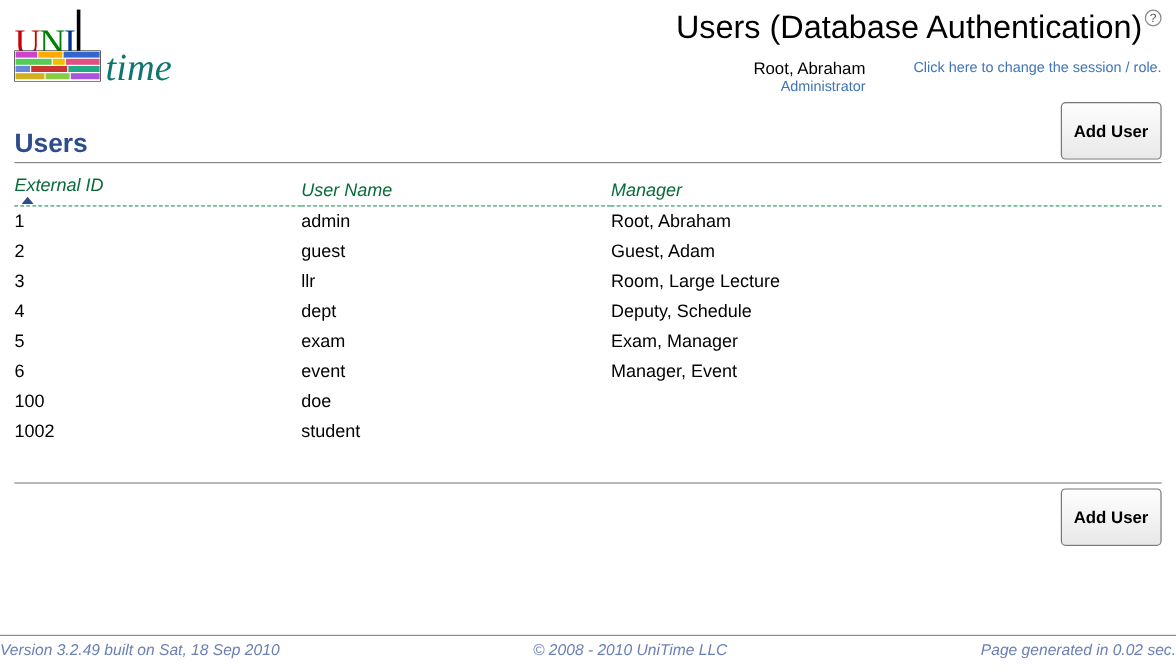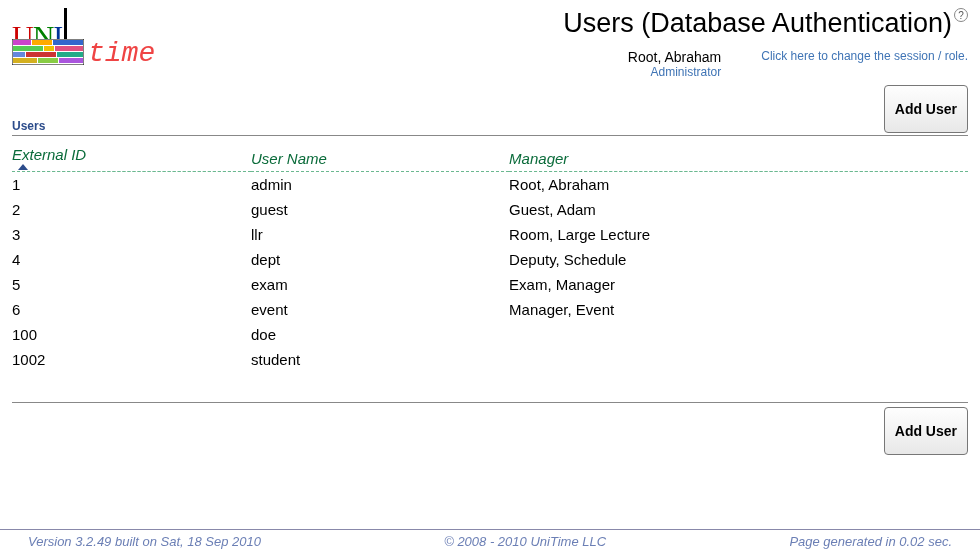--- a/index.html
+++ b/index.html
@@ -16,49 +16,49 @@
   .header { display: flex; justify-content: space-between; align-items: flex-start; }
   .logo-block { display: flex; flex-direction: column; align-items: flex-start; gap: 2px; }
   .logo-row { display: flex; align-items: center; gap: 0; }
   .uni-text { font-family: Georgia, "Times New Roman", serif; font-size: 30px; letter-spacing: -1px; }
   .u-red { color: #C00; }
   .n-green { color: #008000; }
   .i-blue { color: #003399; }
   .vbar { width: 3px; height: 56px; background: #000; margin-left: 2px; margin-right: 4px; display:inline-block; }
   .timetable { display: inline-block; vertical-align: bottom; }
   .time-row2 { display:flex; align-items:center; }
-  .time-text { font-family: Liberation Mono, monospace; font-style: italic; font-size: 28px; color: #ef4444; margin-left: 4px; }
+  .time-text { font-family: Liberation Serif, serif; font-style: italic; font-size: 32px; color: #0f766e; margin-left: 4px; }
   .title-block { text-align: right; }
   .page-title { font-size: 27px; font-weight: 400; display: inline-block; }
   .help-icon { display:inline-block; width:14px; height:14px; border:1px solid #888; border-radius:50%; font-size:10px; line-height:13px; text-align:center; color:#555; vertical-align: top; margin-left:2px; cursor: pointer; }
   .session-row { display:flex; justify-content: flex-end; gap: 40px; margin-top: 10px; font-size: 14px;}
   .sess-col { text-align: right; }
   .sess-main { color:#000; }
   .sess-sub { color:#3f74b5; font-size:12px; }
   .section-row { display:flex; justify-content: space-between; align-items: flex-end; border-bottom: 1px solid #888; padding-bottom: 2px; margin-top: 6px; }
-  .section-title { color:#2c4c8b; font-weight:bold; font-size:12px; }
+  .section-title { color:#2c4c8b; font-weight:bold; font-size:22px; }
   .btn {
     font-family: Arial, sans-serif;
     font-size: 14px;
     font-weight: bold;
     background: linear-gradient(#fefefe, #e8e8e8);
     border: 1px solid #777;
     border-radius: 4px;
     padding: 15px 10px;
     cursor: pointer;
   }
   table.users { width:100%; border-collapse: collapse; margin-top: 8px; font-size:15px; }
   table.users th { text-align:left; font-weight:normal; font-style: italic; color:#0a6b3a; border-bottom:1px dashed #6bb890; padding: 2px 4px 1px 0; }
   th .sort-ind { display:block; width:0; height:0; border-left:5px solid transparent; border-right:5px solid transparent; border-bottom:6px solid #2c4c8b; margin-top:1px; margin-left:6px;}
   table.users td { padding: 4px 0; }
   col.c1 { width: 25%; }
   col.c2 { width: 27%; }
   col.c3 { width: 48%; }
   .bottom-bar { display:flex; justify-content:flex-end; border-top:1px solid #888; padding-top:4px; margin-top:30px; }
-  .footer { position:absolute; left:0; right:0; bottom:6px; border-top:1px solid #88a; padding:4px 28px; display:flex; justify-content:space-between; font-style:italic; color:#6b7fb5; font-size:13px; }
+  .footer { position:absolute; left:0; right:0; bottom:6px; border-top:1px solid #88a; padding:4px 0; display:flex; justify-content:space-between; font-style:italic; color:#6b7fb5; font-size:13px; }
 </style>
 </head>
 <body>
 
 <div class="header">
   <div class="logo-block">
     <div class="logo-row">
       <span class="uni-text">
         <span class="u-red">U</span><span class="n-green">N</span><span class="i-blue">I</span>
       </span>

